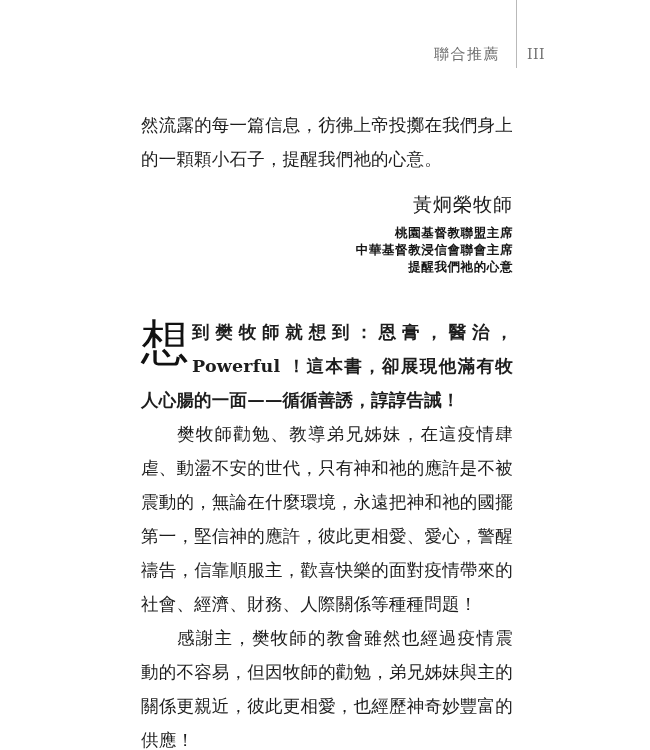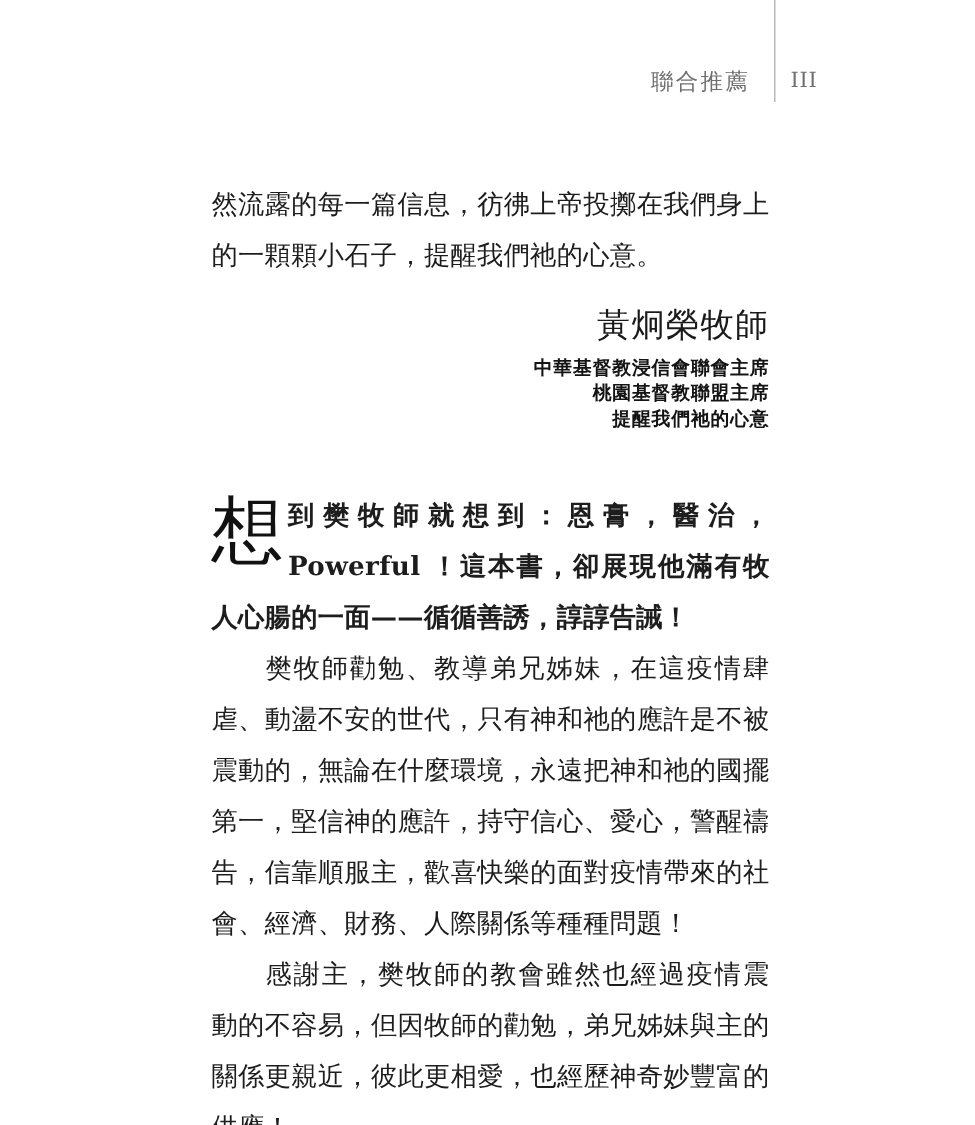--- a/index.html
+++ b/index.html
@@ -71,31 +71,31 @@
   p.body-text {
     margin: 0;
     font-family: "DejaVu Serif", "Liberation Serif", serif;
     font-size: 17.5px;
     line-height: 34px;
     text-align: justify;
     text-justify: inter-ideograph;
     color: #1d1d1d;
     letter-spacing: 0.2px;
   }
-  p.indent-0 { text-indent: 0; margin-top: 12px; }
+  p.indent-0 { text-indent: 0; }
   p.indent-2 { text-indent: 36px; }
 
   
   .attribution {
     margin-top: 14px;
     text-align: right;
   }
   .attr-name {
     font-family: Liberation Sans, sans-serif;
-    font-size: 22px;
+    font-size: 19px;
     line-height: 30px;
     letter-spacing: 1px;
     color: #1a1a1a;
   }
   .attr-roles {
     margin-top: 4px;
   }
   .attr-role {
     font-family: "DejaVu Sans", "Liberation Sans", sans-serif;
     font-size: 12.5px;
@@ -150,29 +150,29 @@
     <div class="rh-folio">III</div>
   </div>
 
   <div class="column">
 
     <p class="body-text indent-0">然流露的每一篇信息，彷彿上帝投擲在我們身上的一顆顆小石子，提醒我們祂的心意。</p>
 
     <div class="attribution">
       <div class="attr-name">黃炯榮牧師</div>
       <div class="attr-roles">
+        <div class="attr-role">桃園基督教聯盟主席</div>
         <div class="attr-role">中華基督教浸信會聯會主席</div>
-        <div class="attr-role">桃園基督教聯盟主席</div>
         <div class="attr-role">提醒我們祂的心意</div>
       </div>
     </div>
 
     <div class="dropcap-block clearfix">
       <span class="dropcap">想</span>
       <p class="dropcap-text">到樊牧師就想到：恩膏，醫治，Powerful ！這本書，卻展現他滿有牧人心腸的一面——循循善誘，諄諄告誡！</p>
     </div>
 
-    <p class="body-text indent-2">樊牧師勸勉、教導弟兄姊妹，在這疫情肆虐、動盪不安的世代，只有神和祂的應許是不被震動的，無論在什麼環境，永遠把神和祂的國擺第一，堅信神的應許，持守信心、愛心，警醒禱告，信靠順服主，歡喜快樂的面對疫情帶來的社會、經濟、財務、人際關係等種種問題！</p>
+    <p class="body-text indent-2">樊牧師勸勉、教導弟兄姊妹，在這疫情肆虐、動盪不安的世代，只有神和祂的應許是不被震動的，無論在什麼環境，永遠把神和祂的國擺第一，堅信神的應許，彼此更相愛、愛心，警醒禱告，信靠順服主，歡喜快樂的面對疫情帶來的社會、經濟、財務、人際關係等種種問題！</p>
 
     <p class="body-text indent-2">感謝主，樊牧師的教會雖然也經過疫情震動的不容易，但因牧師的勸勉，弟兄姊妹與主的關係更親近，彼此更相愛，也經歷神奇妙豐富的供應！</p>
 
   </div>
 </div>
 
 </body></html>

